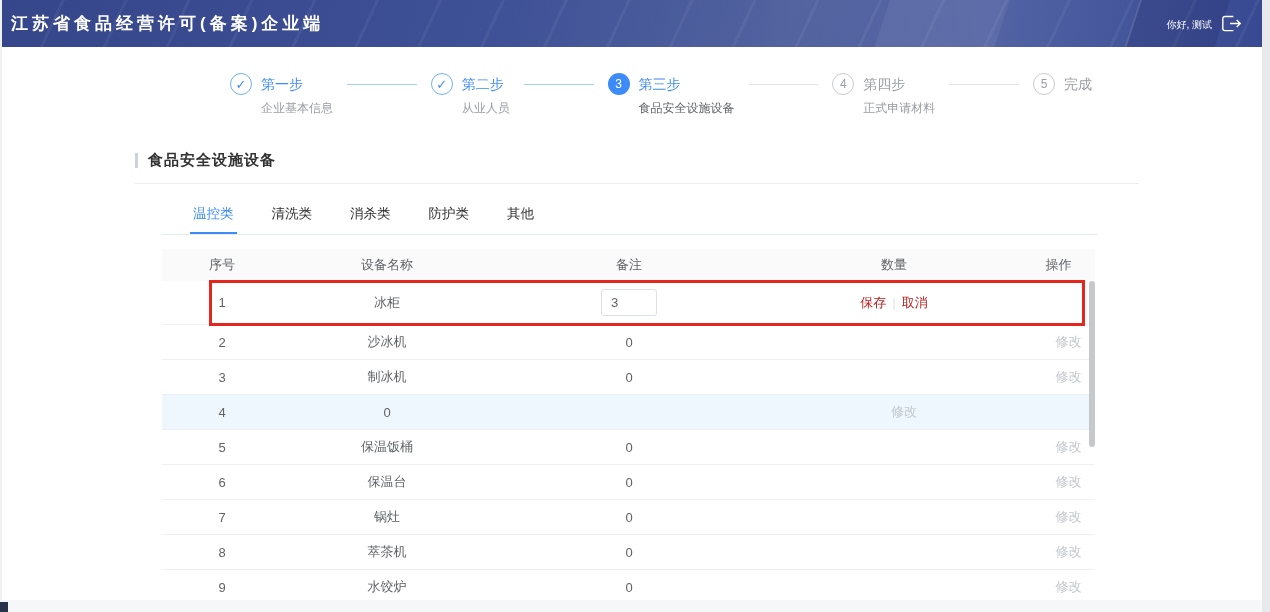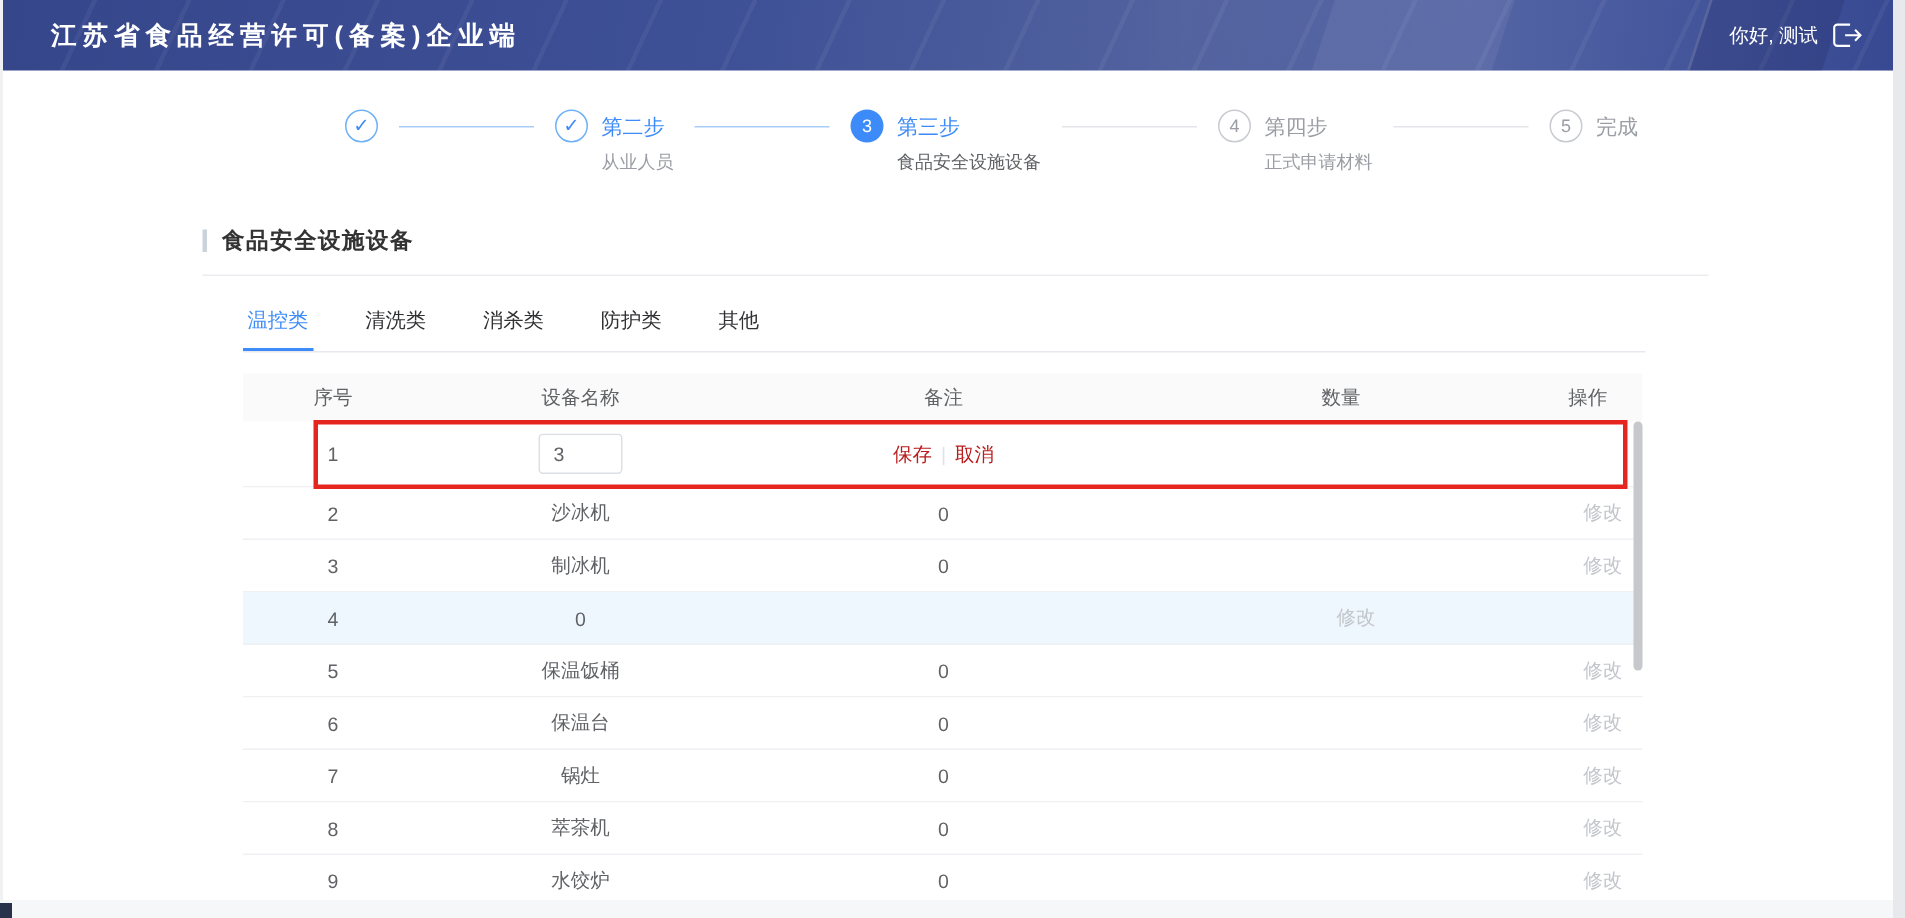--- a/index.html
+++ b/index.html
@@ -24,25 +24,25 @@
     background:
       repeating-linear-gradient(115deg, transparent 0 54px, rgba(255,255,255,0.05) 54px 57px),
       linear-gradient(90deg, transparent 60%, rgba(255,255,255,0.08) 78%, rgba(60,80,160,0.25) 100%);
   }
   .app-header .block1 { position:absolute; left:880px; top:-6px; width:120px; height:60px;
     background:rgba(255,255,255,0.06); transform:skewX(-18deg); }
   .app-header .block2 { position:absolute; left:1130px; top:-6px; width:90px; height:60px;
     background:rgba(20,30,80,0.18); transform:skewX(-18deg); border-left:2px solid rgba(255,255,255,0.15); }
   .app-title {
     position:relative; color:#fff; font-size:17px; font-weight:bold;
-    letter-spacing:4px; margin-left:32px; white-space:nowrap;
+    letter-spacing:4px; margin-left:9px; white-space:nowrap;
   }
   .header-right {
     position:relative; margin-left:auto; margin-right:20px;
-    display:flex; align-items:flex-start; gap:9px; color:#fff; font-size:13px;
+    display:flex; align-items:flex-end; gap:9px; color:#fff; font-size:10px;
   }
   .logout-btn { display:flex; align-items:center; cursor:pointer; }
   
   .steps { display:flex; align-items:flex-start; margin:26px 0 0 228px; width:862px; height:44px; }
   .step { display:flex; align-items:flex-start; flex:none; }
   .step-circle {
     width:22px; height:22px; border-radius:50%; flex:none;
     display:flex; align-items:center; justify-content:center; font-size:12px;
   }
   .step.done .step-circle { border:1px solid #6fb1f6; color:#3d8bf8; background:#fff; font-size:13px; }
@@ -58,21 +58,21 @@
   .connector.done { background:#a8cdf8; }
   .connector.todo { background:#e3e5e9; }
   
   .section-title { display:flex; align-items:center; margin:34px 0 0 133px; }
   .section-bar { width:3px; height:15px; background:#ccd1da; }
   .section-text { font-size:15px; font-weight:bold; color:#333; margin-left:10px; letter-spacing:1px; }
   .section-divider { height:1px; background:#ebedf0; margin:13px 0 0 133px; width:1004px; }
   
   .tabs { display:flex; gap:32px; margin:15px 0 0 160px; width:935px; border-bottom:1px solid #e6e9ee; }
   .tab { font-size:13.5px; color:#303133; padding:6px 3px 9px 3px; cursor:pointer; border-bottom:2px solid transparent; }
-  .tab.active { color:#3d8bf8; border-bottom-color:#3d8bf8; }
+  .tab.active { color:#3d8bf8; border-bottom-color:#3d8bf8;margin-left:28px; }
   
   .table-wrap { position:relative; margin:14px 0 0 160px; width:933px; }
   .grid-row { display:grid; grid-template-columns:120px 210px 274px 256px 73px; align-items:center; }
   .thead { background:#fafafa; height:32px; font-size:13px; color:#606266; }
   .cell { text-align:center; font-size:13px; color:#606266; overflow:hidden; white-space:nowrap; }
   .trow { height:35px; border-bottom:1px solid #eef0f4; background:#fff; }
   .trow.highlight { background:#eef7fd; }
   .edit-row { height:44px; border-bottom:1px solid #eef0f4; }
   .action-link { color:#c3c6cc; cursor:pointer;margin-left:20px; }
   .link-blue { color:#b91c1c; cursor:pointer; }
@@ -117,20 +117,24 @@
           <path d="M13 1.5 H4 a2.2 2.2 0 0 0 -2.2 2.2 v10.6 a2.2 2.2 0 0 0 2.2 2.2 h9" fill="none" stroke="#ffffff" stroke-width="1.5"></path>
           <path d="M9.5 9 h10.5 M16.5 5.2 L20.3 9 L16.5 12.8" fill="none" stroke="#ffffff" stroke-width="1.5"></path>
         </svg>
       </span>
     </div>
   </div>
 
   <div class="steps">
     <div class="step done">
       <div class="step-circle">✓</div>
+      <div class="step-texts">
+        <div class="step-label">第一步</div>
+        <div class="step-sub">企业基本信息</div>
+      </div>
     </div>
     <div class="connector done"></div>
     <div class="step done">
       <div class="step-circle">✓</div>
       <div class="step-texts">
         <div class="step-label">第二步</div>
         <div class="step-sub">从业人员</div>
       </div>
     </div>
     <div class="connector done"></div>
@@ -177,20 +181,21 @@
     <div class="grid-row thead">
       <div class="cell">序号</div>
       <div class="cell">设备名称</div>
       <div class="cell">备注</div>
       <div class="cell">数量</div>
       <div class="cell">操作</div>
     </div>
 
     <div class="grid-row edit-row">
       <div class="cell">1</div>
+      <div class="cell">冰柜</div>
       <div class="cell">
         <input class="qty-input" type="text" value="3" style="">
       </div>
       <div class="cell">
         <span class="link-blue">保存</span><span class="link-sep">|</span><span class="link-blue">取消</span>
       </div>
     </div>
 
     <div class="annotation-rect"></div>
 

